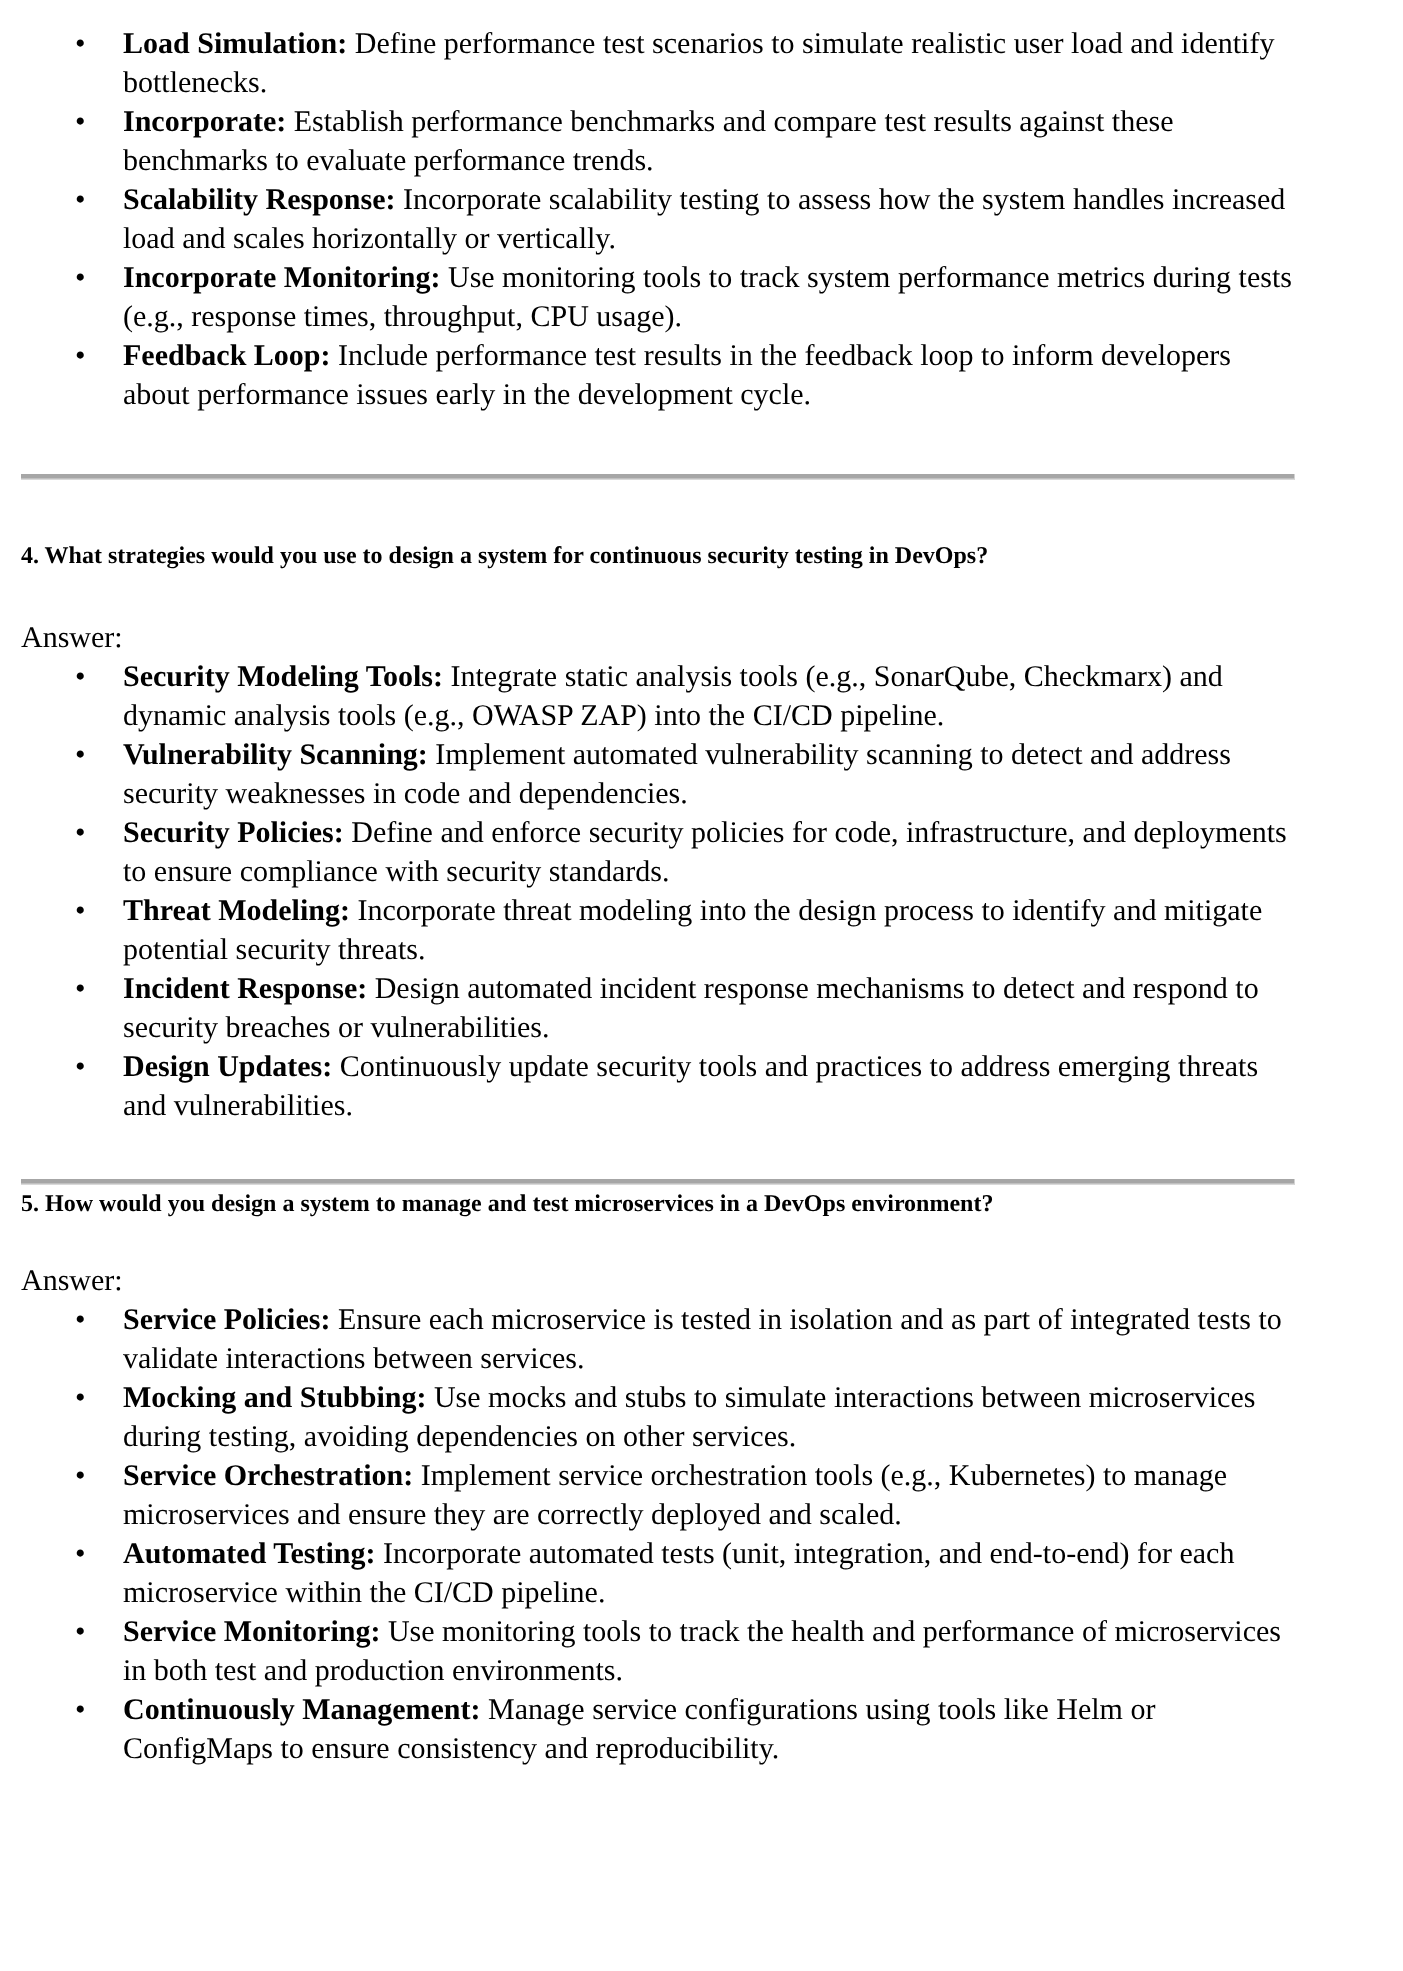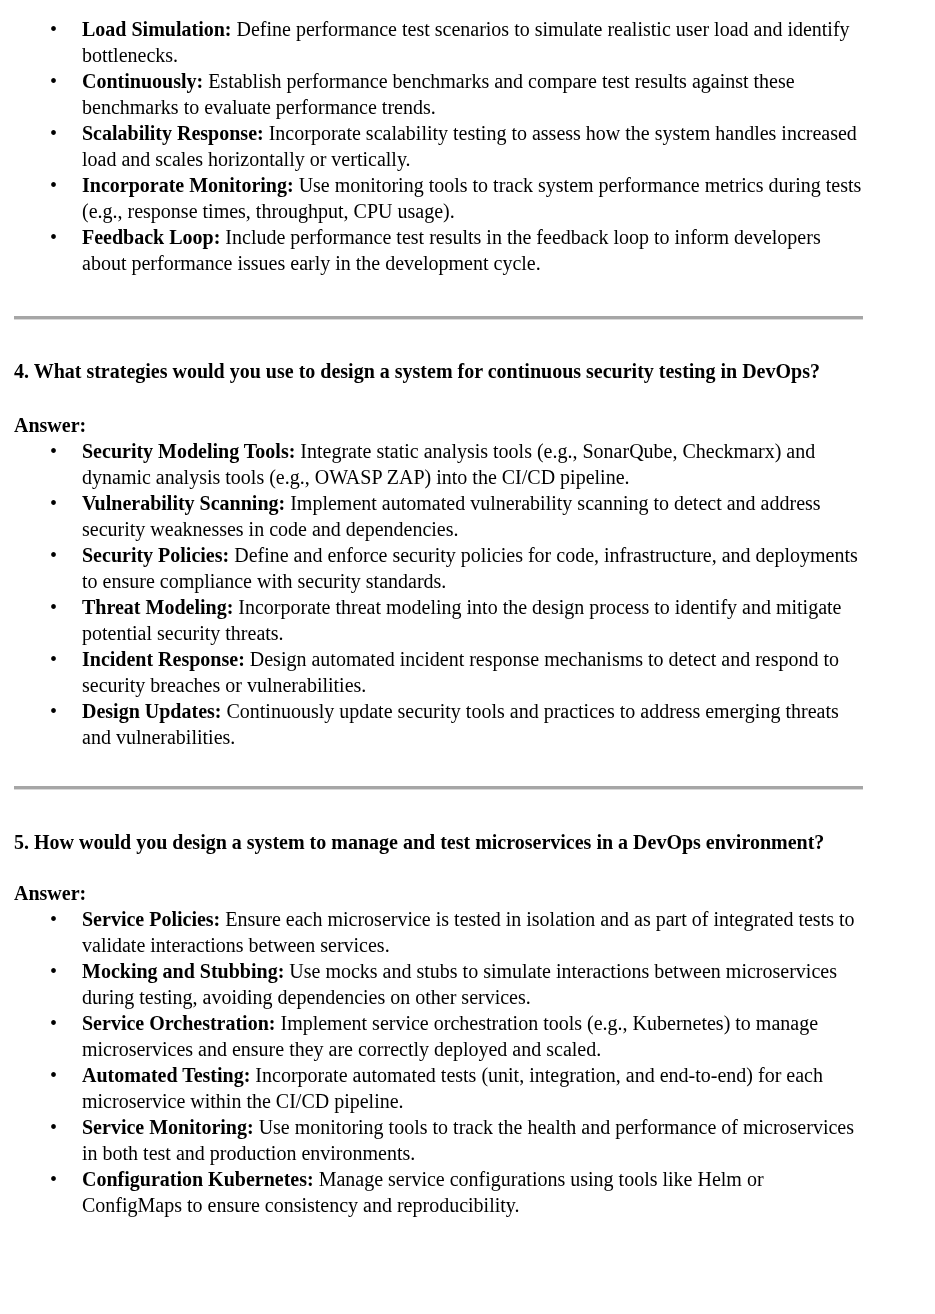--- a/index.html
+++ b/index.html
@@ -14,26 +14,26 @@
     color: #000000;
   }
   .page {
     box-sizing: border-box;
     padding: 16px 0 0 14px;
     width: 935px;
   }
   .question {
     width: 855px;
     font-weight: bold;
-    font-size: 20px;
+    font-size: 16px;
     line-height: 26px;
     margin: 0;
   }
   .answer-label {
-    font-weight: bold;
+    font-weight: normal;
     margin: 0;
   }
   ul.bullets {
     list-style: none;
     margin: 0;
     padding: 0 0 0 68px;
     width: 785px;
   }
   ul.bullets li {
     position: relative;
@@ -51,34 +51,34 @@
     background: #a6a6a6;
     border-bottom: 1px solid #d9d9d9;
     margin: 0;
   }
   
   .hr-1      { margin-top: 40px; }
   .q-4       { margin-top: 38px; }
   .a-4       { margin-top: 28px; }
   .ul-4      { margin-top: 27px; }
   .hr-2      { margin-top: 36px; }
-  .q-5       { margin-top: 39px; }
+  .q-5       { }
   .a-5       { margin-top: 25px; }
   .ul-5      { margin-top: 26px; }
   b.term { font-weight: bold; }
 </style>
 </head>
 <body>
 
 <div class="page">
 
   <section>
     <ul class="bullets">
       <li><span class="dot">•</span><b class="term">Load Simulation:</b> <span>Define performance test scenarios to simulate realistic user load and identify bottlenecks.</span></li>
-      <li><span class="dot">•</span><b class="term">Continuously:</b> <span>Establish performance benchmarks and compare test results against these benchmarks to evaluate performance trends.</span></li>
+      <li><span class="dot">•</span><b class="term">Incorporate:</b> <span>Establish performance benchmarks and compare test results against these benchmarks to evaluate performance trends.</span></li>
       <li><span class="dot">•</span><b class="term">Scalability Response:</b> <span>Incorporate scalability testing to assess how the system handles increased load and scales horizontally or vertically.</span></li>
       <li><span class="dot">•</span><b class="term">Incorporate Monitoring:</b> <span>Use monitoring tools to track system performance metrics during tests (e.g., response times, throughput, CPU usage).</span></li>
       <li><span class="dot">•</span><b class="term">Feedback Loop:</b> <span>Include performance test results in the feedback loop to inform developers about performance issues early in the development cycle.</span></li>
     </ul>
   </section>
 
   <hr class="divider hr-1">
 
   <section>
     <p class="question q-4">4. What strategies would you use to design a system for continuous security testing in DevOps?</p>
@@ -97,17 +97,17 @@
 
   <section>
     <p class="question q-5">5. How would you design a system to manage and test microservices in a DevOps environment?</p>
     <p class="answer-label a-5">Answer:</p>
     <ul class="bullets ul-5">
       <li><span class="dot">•</span><b class="term">Service Policies:</b> <span>Ensure each microservice is tested in isolation and as part of integrated tests to validate interactions between services.</span></li>
       <li><span class="dot">•</span><b class="term">Mocking and Stubbing:</b> <span>Use mocks and stubs to simulate interactions between microservices during testing, avoiding dependencies on other services.</span></li>
       <li><span class="dot">•</span><b class="term">Service Orchestration:</b> <span>Implement service orchestration tools (e.g., Kubernetes) to manage microservices and ensure they are correctly deployed and scaled.</span></li>
       <li><span class="dot">•</span><b class="term">Automated Testing:</b> <span>Incorporate automated tests (unit, integration, and end-to-end) for each microservice within the CI/CD pipeline.</span></li>
       <li><span class="dot">•</span><b class="term">Service Monitoring:</b> <span>Use monitoring tools to track the health and performance of microservices in both test and production environments.</span></li>
-      <li><span class="dot">•</span><b class="term">Configuration Kubernetes:</b> <span>Manage service configurations using tools like Helm or ConfigMaps to ensure consistency and reproducibility.</span></li>
+      <li><span class="dot">•</span><b class="term">Continuously Management:</b> <span>Manage service configurations using tools like Helm or ConfigMaps to ensure consistency and reproducibility.</span></li>
     </ul>
   </section>
 
 </div>
 
 </body></html>

